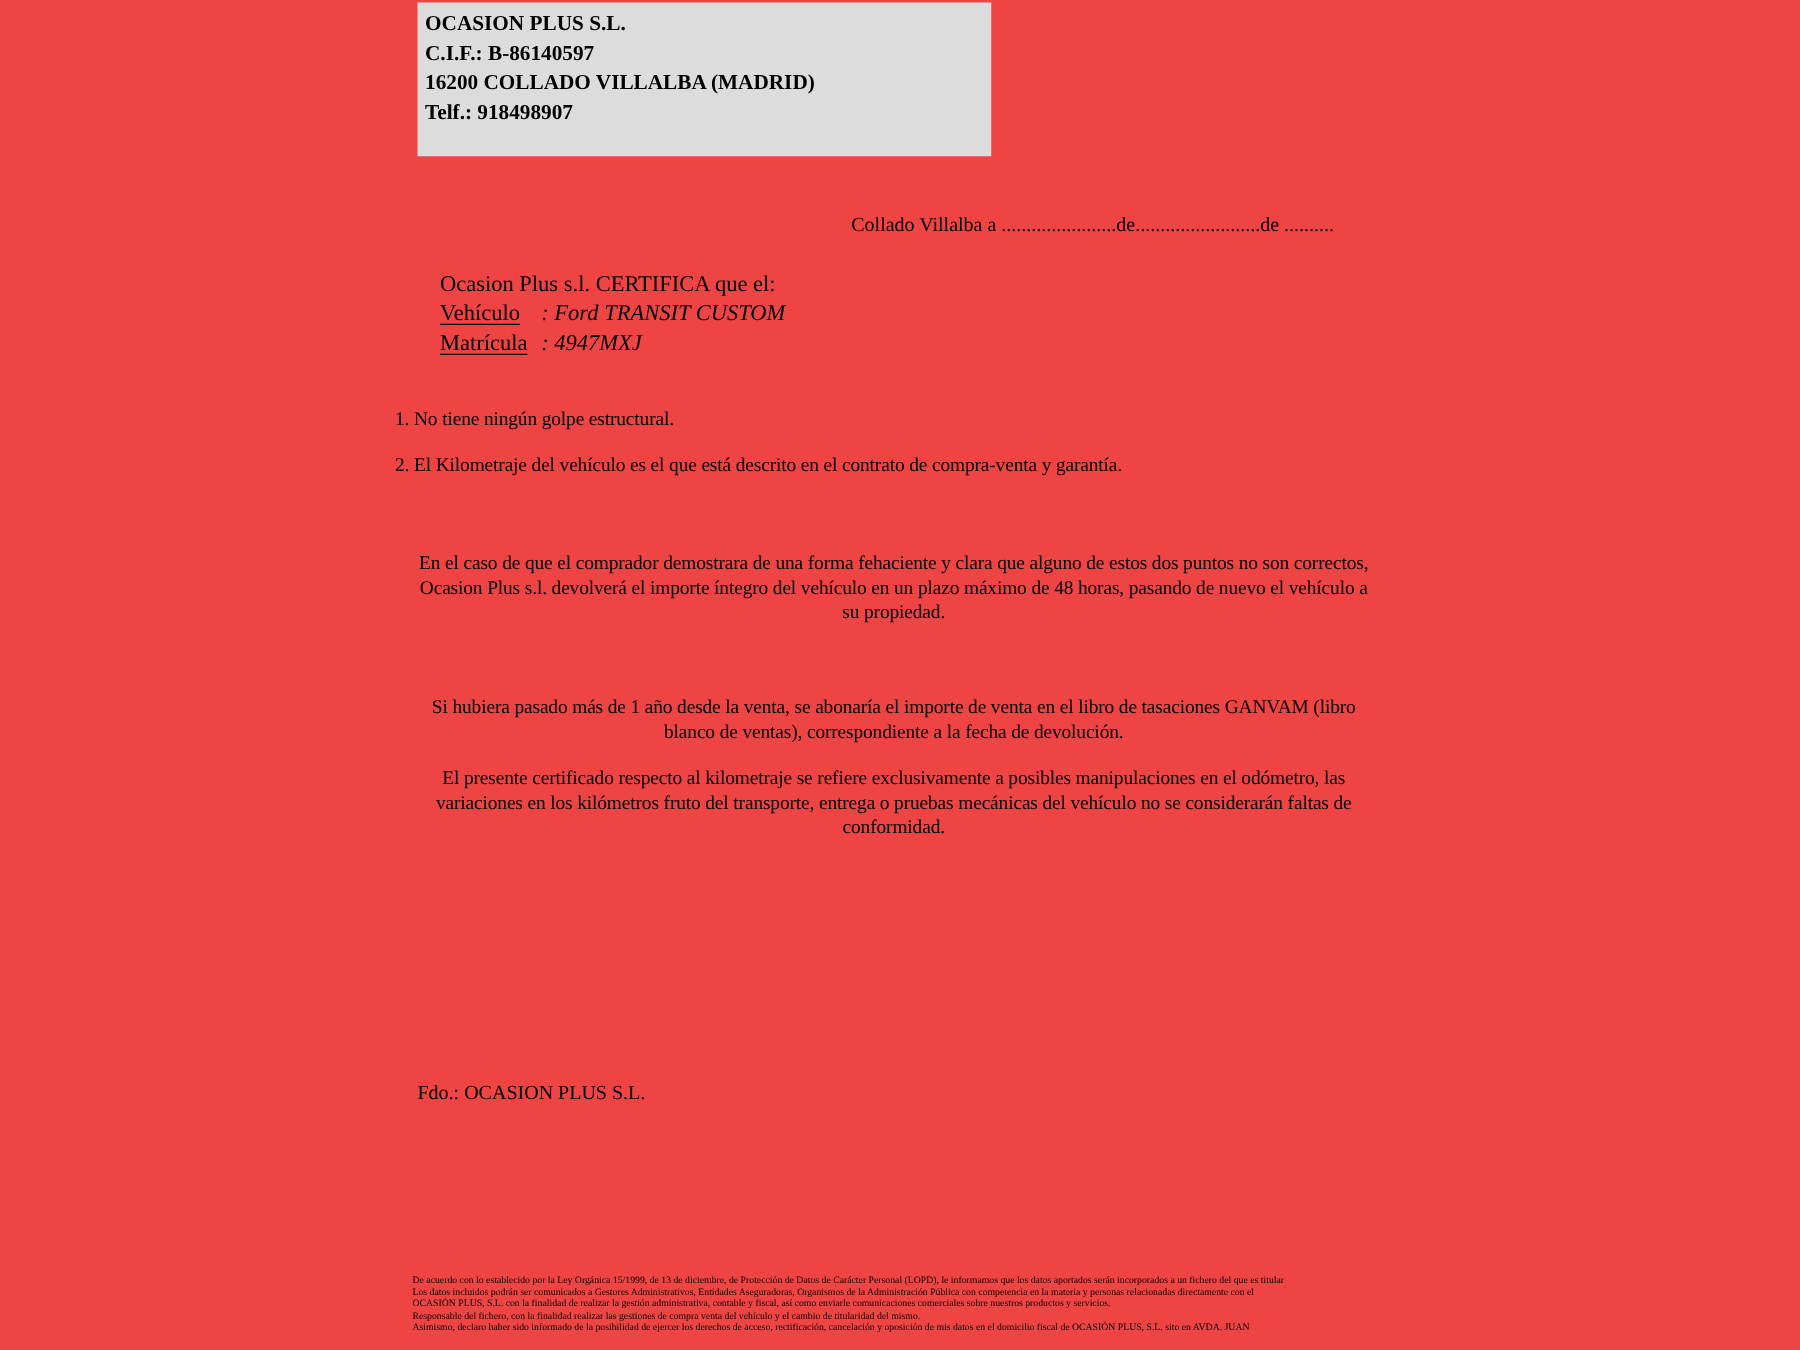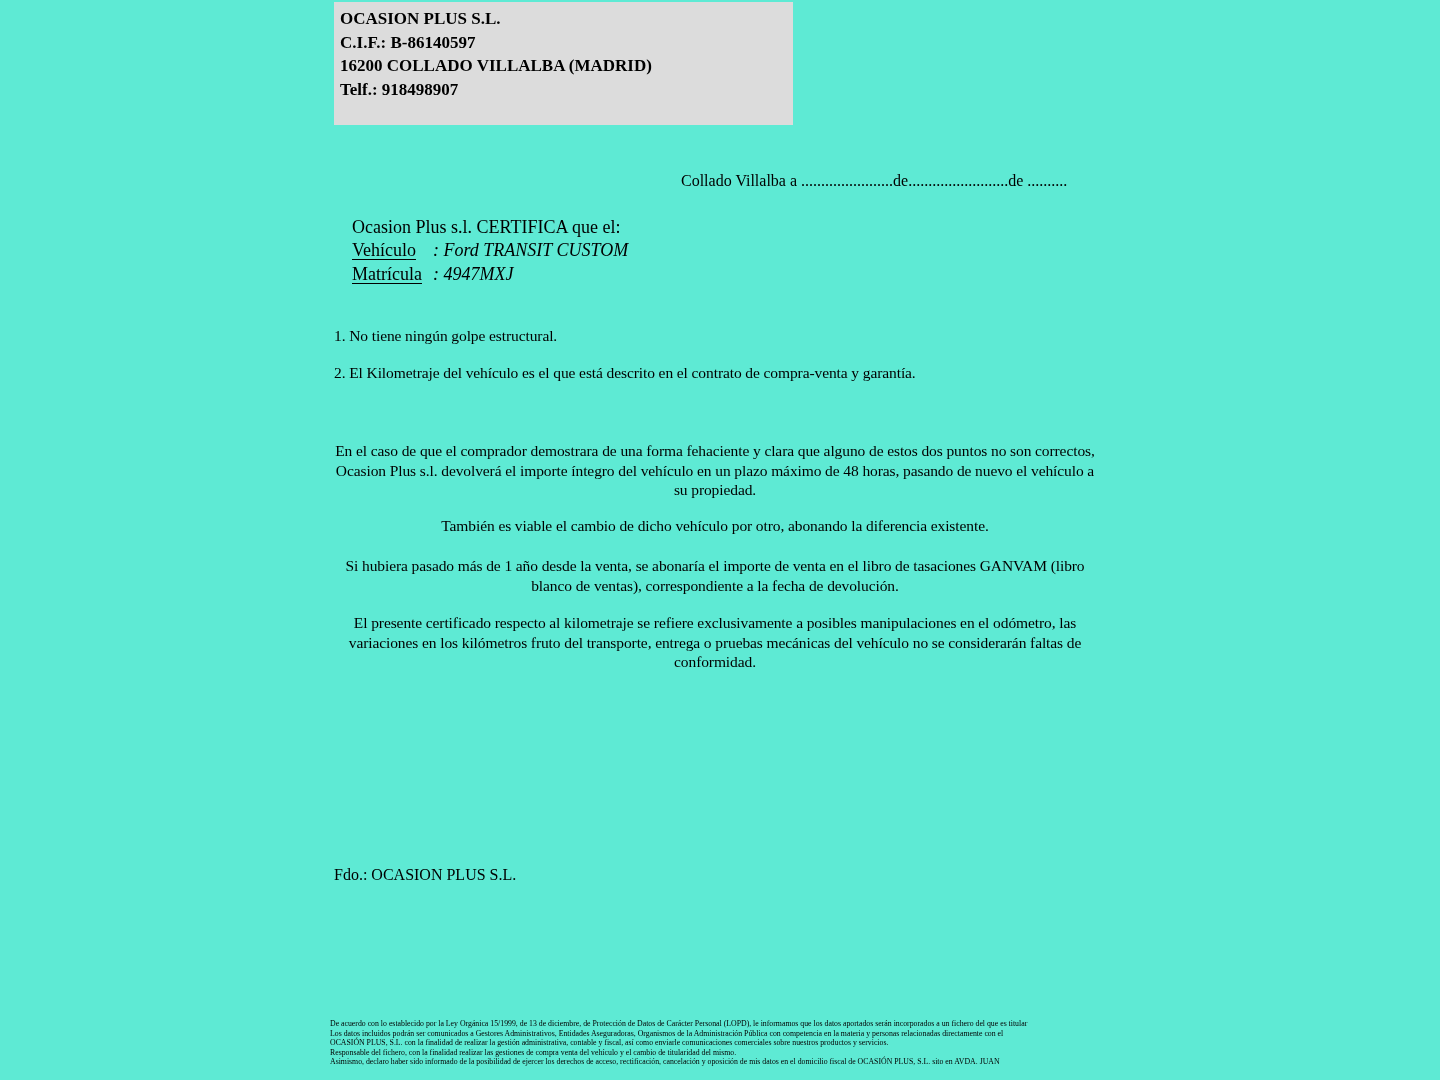--- a/index.html
+++ b/index.html
@@ -7,21 +7,21 @@
     padding: 0;
     background: #ffffff;
     width: 1440px;
     height: 1080px;
     overflow: hidden;
   }
   .page {
     position: relative;
     width: 1440px;
     height: 1080px;
-    background: #5eead4;
+    background: #ef4444;
     font-family: "Liberation Serif", serif;
     color: #000000;
   }
   .abs { position: absolute; }
 
   .company-box {
     left: 334px;
     top: 2px;
     width: 459px;
     height: 123px;
@@ -50,21 +50,21 @@
   }
   .cert-field .flabel {
     display: inline-block;
     width: 81px;
     text-decoration: underline;
     text-underline-offset: 3px;
   }
   .cert-field .fvalue { white-space: nowrap; font-style: italic; }
 
   .point {
-    left: 334px;
+    left: 316px;
     font-size: 15.5px;
     line-height: 19.5px;
     letter-spacing: -0.1px;
     white-space: nowrap;
   }
   .point-1 { top: 326px; }
   .point-2 { top: 363px; }
 
   .para {
     left: 334px;
@@ -117,21 +117,20 @@
     </div>
     <div class="cert-field">
       <span class="flabel">Matrícula</span><span class="fvalue">: 4947MXJ</span>
     </div>
   </div>
 
   <div class="abs point point-1">1. No tiene ningún golpe estructural.</div>
   <div class="abs point point-2">2. El Kilometraje del vehículo es el que está descrito en el contrato de compra-venta y garantía.</div>
 
   <div class="abs para para-0">En el caso de que el comprador demostrara de una forma fehaciente y clara que alguno de estos dos puntos no son correctos, Ocasion Plus s.l. devolverá el importe íntegro del vehículo en un plazo máximo de 48 horas, pasando de nuevo el vehículo a su propiedad.</div>
-  <div class="abs para para-1">También es viable el cambio de dicho vehículo por otro, abonando la diferencia existente.</div>
   <div class="abs para para-2">Si hubiera pasado más de 1 año desde la venta, se abonaría el importe de venta en el libro de tasaciones GANVAM (libro blanco de ventas), correspondiente a la fecha de devolución.</div>
   <div class="abs para para-3">El presente certificado respecto al kilometraje se refiere exclusivamente a posibles manipulaciones en el odómetro, las variaciones en los kilómetros fruto del transporte, entrega o pruebas mecánicas del vehículo no se considerarán faltas de conformidad.</div>
 
   <div class="abs signature">Fdo.: OCASION PLUS S.L.</div>
 
   <div class="abs legal">
     <div class="legal-line">De acuerdo con lo establecido por la Ley Orgánica 15/1999, de 13 de diciembre, de Protección de Datos de Carácter Personal (LOPD), le informamos que los datos aportados serán incorporados a un fichero del que es titular</div>
     <div class="legal-line">Los datos incluidos podrán ser comunicados a Gestores Administrativos, Entidades Aseguradoras, Organismos de la Administración Pública con competencia en la materia y personas relacionadas directamente con el</div>
     <div class="legal-line">OCASIÓN PLUS, S.L. con la finalidad de realizar la gestión administrativa, contable y fiscal, así como enviarle comunicaciones comerciales sobre nuestros productos y servicios.</div>
     <div class="legal-line">Responsable del fichero, con la finalidad realizar las gestiones de compra venta del vehículo y el cambio de titularidad del mismo.</div>

